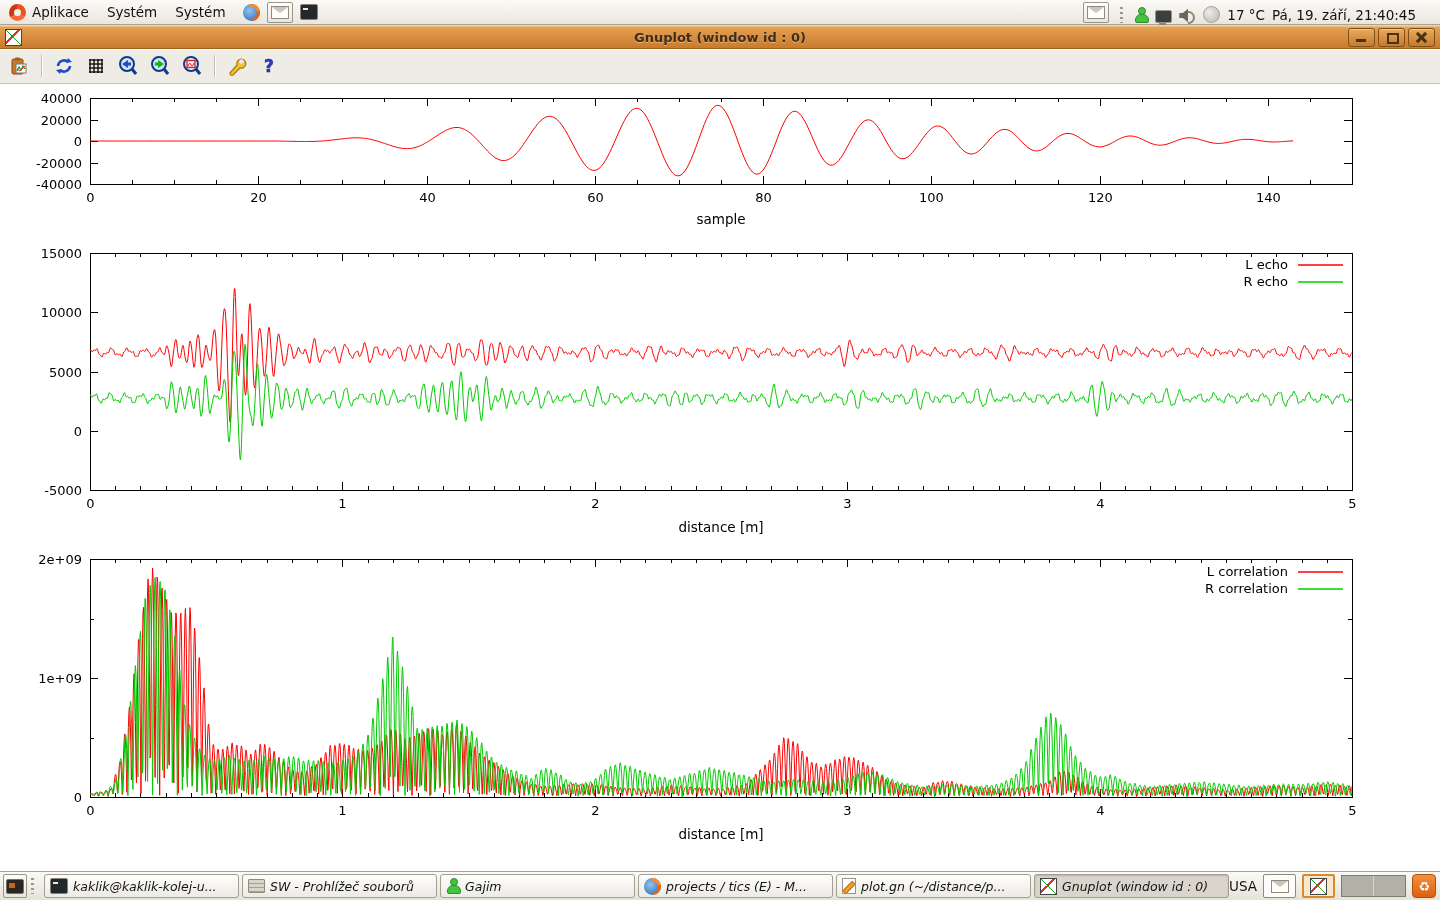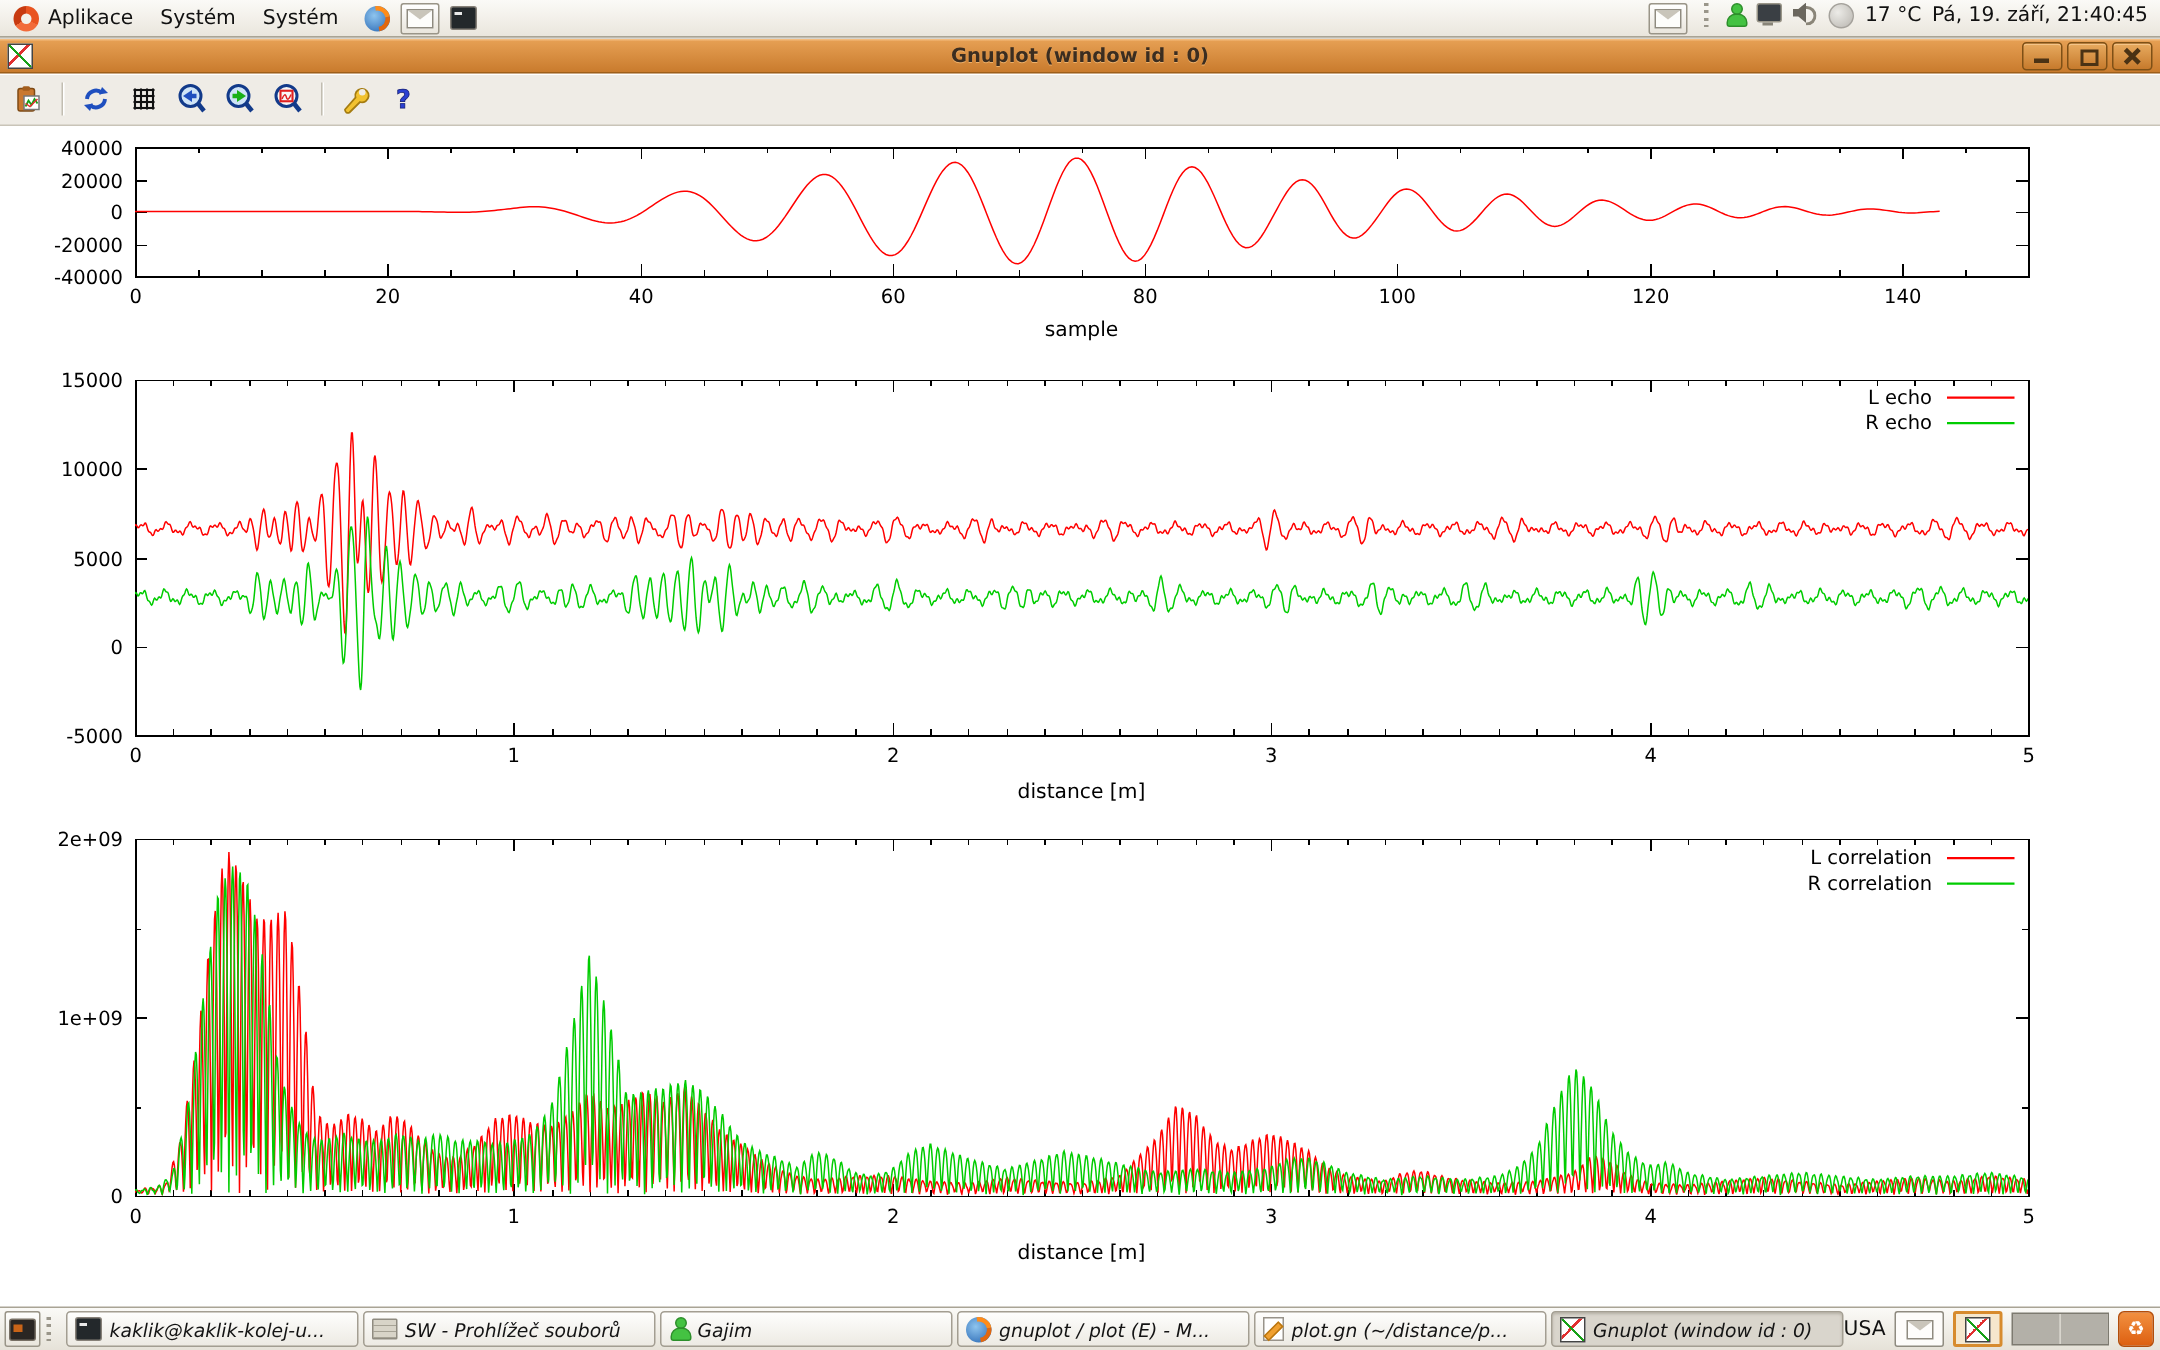--- a/index.html
+++ b/index.html
@@ -23,21 +23,21 @@
   .mail-glyph{width:16px;height:11px;background:#fdfdfb;border:1px solid #8f8b80;position:relative;}
   .mail-glyph::before{content:"";position:absolute;left:0;top:0;width:0;height:0;
     border-left:8px solid transparent;border-right:8px solid transparent;border-top:6px solid #c9c5ba;}
   .mail-box{width:24px;height:19px;border:1px solid #9a9588;background:linear-gradient(#ffffff,#e9e5dc);
     display:flex;align-items:center;justify-content:center;border-radius:2px;}
   .terminal-glyph{width:16px;height:14px;background:#23282b;border:1px solid #868078;border-radius:2px;position:relative;}
   .terminal-glyph::after{content:"";position:absolute;left:2px;top:3px;width:5px;height:2px;background:#e8e8e8;}
   .top-panel .spacer{flex:1;}
   .handle{width:3px;height:16px;margin:0 4px;
     background:repeating-linear-gradient(to bottom,#9a968a 0 2px,transparent 2px 5px);}
-  .tray{display:flex;align-items:flex-start;gap:7px;padding-right:8px;}
+  .tray{display:flex;align-items:flex-end;gap:7px;padding-right:24px;}
   .gajim-glyph{width:14px;height:16px;position:relative;}
   .gajim-glyph::before{content:"";position:absolute;left:4px;top:0;width:6px;height:6px;border-radius:50%;background:#44c242;border:1px solid #2d8f2b;}
   .gajim-glyph::after{content:"";position:absolute;left:1px;bottom:0;width:12px;height:7px;border-radius:6px 6px 2px 2px;background:#44c242;border:1px solid #2d8f2b;}
   .display-icon{width:15px;height:11px;background:#3a3f44;border:1px solid #999588;border-radius:2px;position:relative;}
   .display-icon::after{content:"";position:absolute;left:3px;bottom:-3px;width:7px;height:2px;background:#888478;}
   .volume-icon{width:17px;height:14px;position:relative;}
   .volume-icon::before{content:"";position:absolute;left:0;top:0;width:9px;height:14px;background:#6b675e;
     clip-path:polygon(0 32%,40% 32%,100% 0,100% 100%,40% 68%,0 68%);}
   .volume-icon::after{content:"";position:absolute;right:1px;top:2px;width:5px;height:9px;
     border:2px solid #8a8578;border-left:none;border-radius:0 8px 8px 0;}
@@ -664,21 +664,21 @@
         <div class="task">
           <span class="files-glyph"></span>
           <span class="tlabel">SW - Prohlížeč souborů</span>
         </div>
         <div class="task">
           <span class="gajim-glyph"></span>
           <span class="tlabel">Gajim</span>
         </div>
         <div class="task">
           <span class="ff-icon"></span>
-          <span class="tlabel">gnuplot / plot (E) - M...</span>
+          <span class="tlabel">projects / tics (E) - M...</span>
         </div>
         <div class="task">
           <span class="editor-glyph"></span>
           <span class="tlabel">plot.gn (~/distance/p...</span>
         </div>
         <div class="task active">
           <span class="gnuplot-glyph"></span>
           <span class="tlabel">Gnuplot (window id : 0)</span>
         </div>
       </div>

